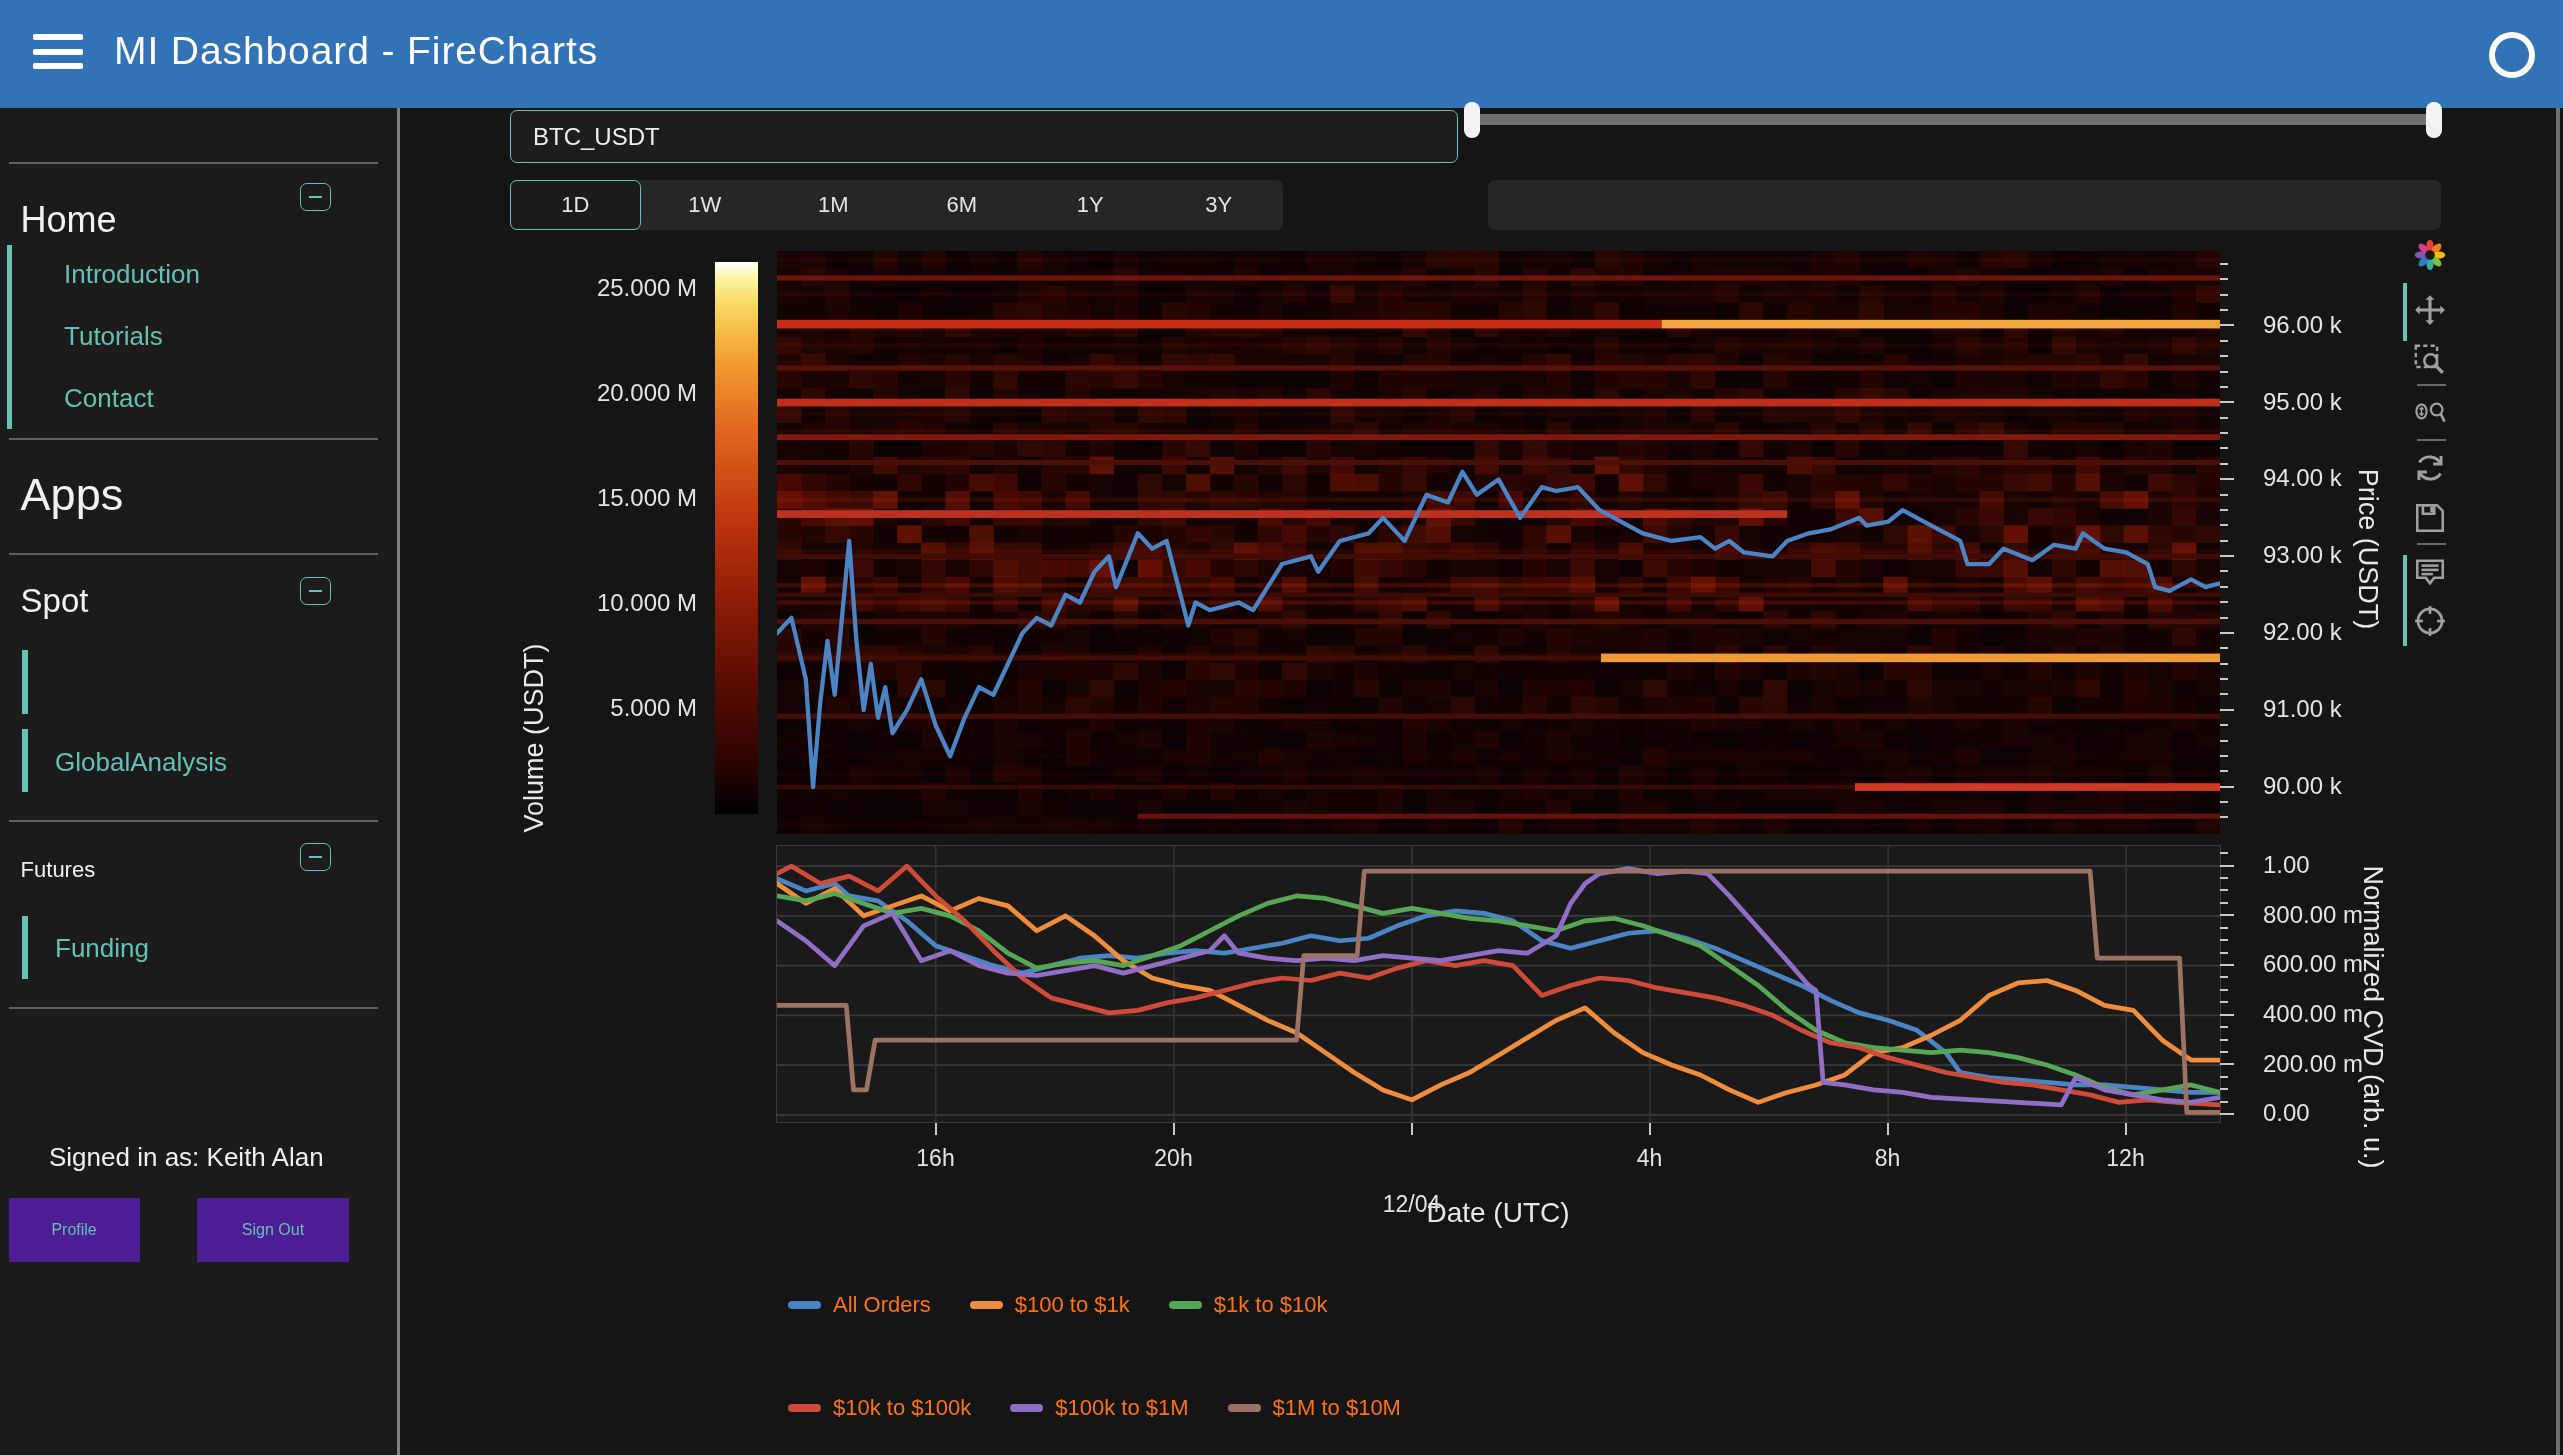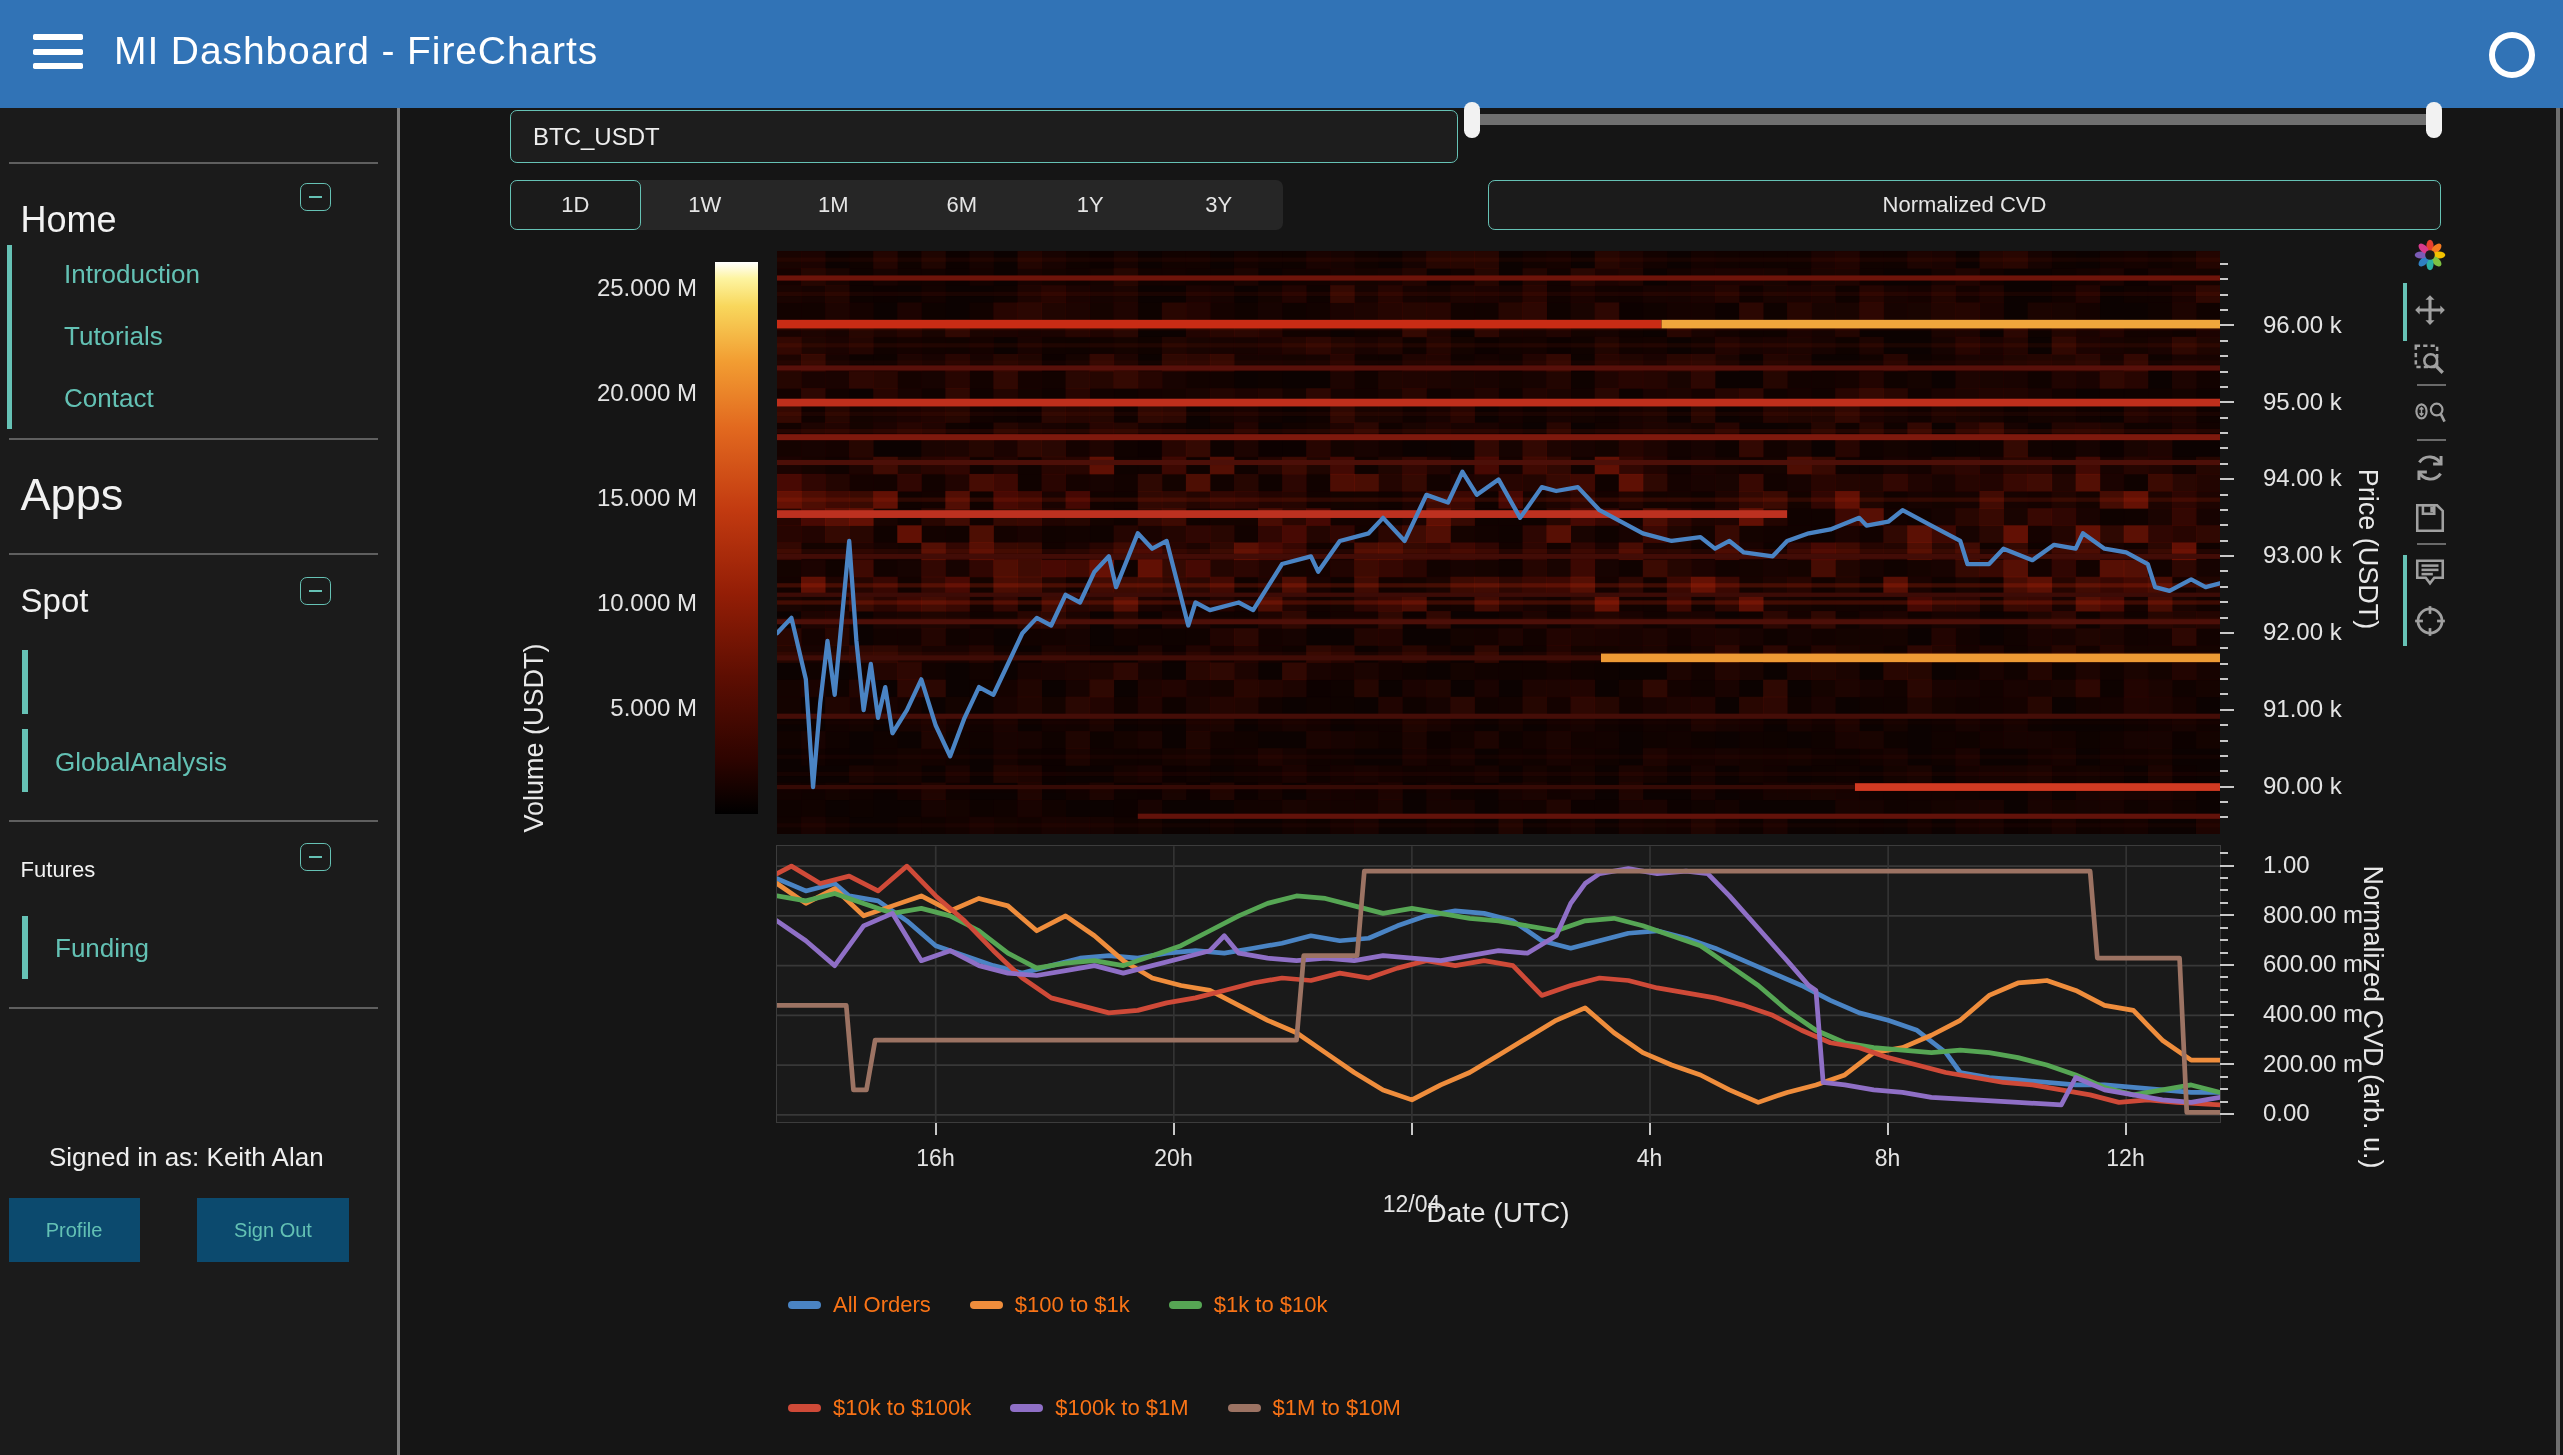--- a/index.html
+++ b/index.html
@@ -20,21 +20,21 @@
   .sec-title{position:absolute;left:20.6px;color:#f2f2f2;white-space:nowrap;}
   .collapse-btn{position:absolute;left:300px;width:29px;height:26px;border:1.7px solid #66c2b5;
                 border-radius:6.9px;display:flex;align-items:center;justify-content:center;cursor:pointer;}
   .collapse-btn div{width:13.7px;height:1.7px;background:#66c2b5;}
   .side-link{position:absolute;left:64px;color:#63c1b4;font-size:26px;cursor:pointer;white-space:nowrap;}
   .side-bar-mark{position:absolute;background:#66c2b5;}
   #firecharts-item{position:absolute;left:35px;top:651px;width:286px;height:64px;background:#6cc3b8;
                    display:flex;align-items:center;cursor:pointer;}
   #firecharts-item span{color:#fff;font-size:26px;margin-left:20px;}
   #signed-in{left:49px;top:1034px;font-size:26px;color:#efefef;white-space:nowrap;}
-  .side-btn{position:absolute;top:1090px;height:64px;background:#0c4a6e;color:#63c1b4;font-size:20px;
+  .side-btn{position:absolute;top:1090px;height:64px;background:#4c1d95;color:#63c1b4;font-size:16px;
             display:flex;align-items:center;justify-content:center;cursor:pointer;}
   #profile-btn{left:8.6px;width:131px;}
   #signout-btn{left:197px;width:152px;}
   #sidebar-divider{left:397px;top:108px;width:2.6px;height:1348px;background:#7e7e7e;}
   #right-scrollbar{left:2556px;top:108px;width:4.3px;height:1348px;background:#6f6f6f;}
 
   
   #symbol-input{left:510px;top:110px;width:948px;height:53px;background:#1d1d1d;border:1.7px solid #66c2b5;
                 border-radius:6.9px;color:#eee;font-size:24px;padding-left:22px;box-sizing:border-box;
                 font-family:"Liberation Sans",sans-serif;}
@@ -132,21 +132,20 @@
 
 <div id="range-group" class="btn-group">
   <div class="seg-btn selected">1D</div>
   <div class="seg-btn">1W</div>
   <div class="seg-btn">1M</div>
   <div class="seg-btn">6M</div>
   <div class="seg-btn">1Y</div>
   <div class="seg-btn">3Y</div>
 </div>
 <div id="cvd-group" class="btn-group">
-  <div class="seg-btn selected">Normalized CVD</div>
 </div>
 
 <div id="colorbar" class="abs"></div>
 <div class="axis-title rot-l" style="left:534px;top:738px">Volume (USDT)</div>
 
 <div id="heatmap-plot" class="abs">
   <svg id="hm-svg" width="1443" height="583" viewBox="0 0 1681 679">
       <rect x="0.0" y="0.0" width="28.516666666666666" height="20.470588235294116" fill="rgba(170,30,8,0.09)"></rect>
       <rect x="28.0" y="0.0" width="28.516666666666666" height="20.470588235294116" fill="rgba(120,16,5,0.15)"></rect>
       <rect x="84.0" y="0.0" width="28.516666666666666" height="20.470588235294116" fill="rgba(120,16,5,0.03)"></rect>

